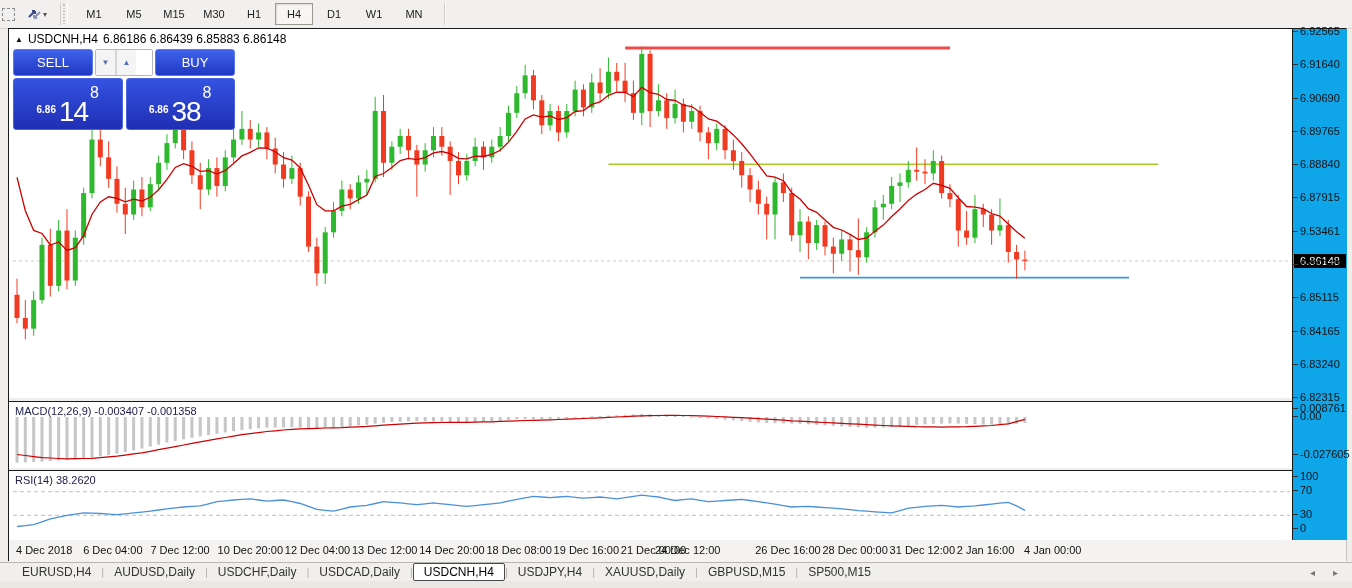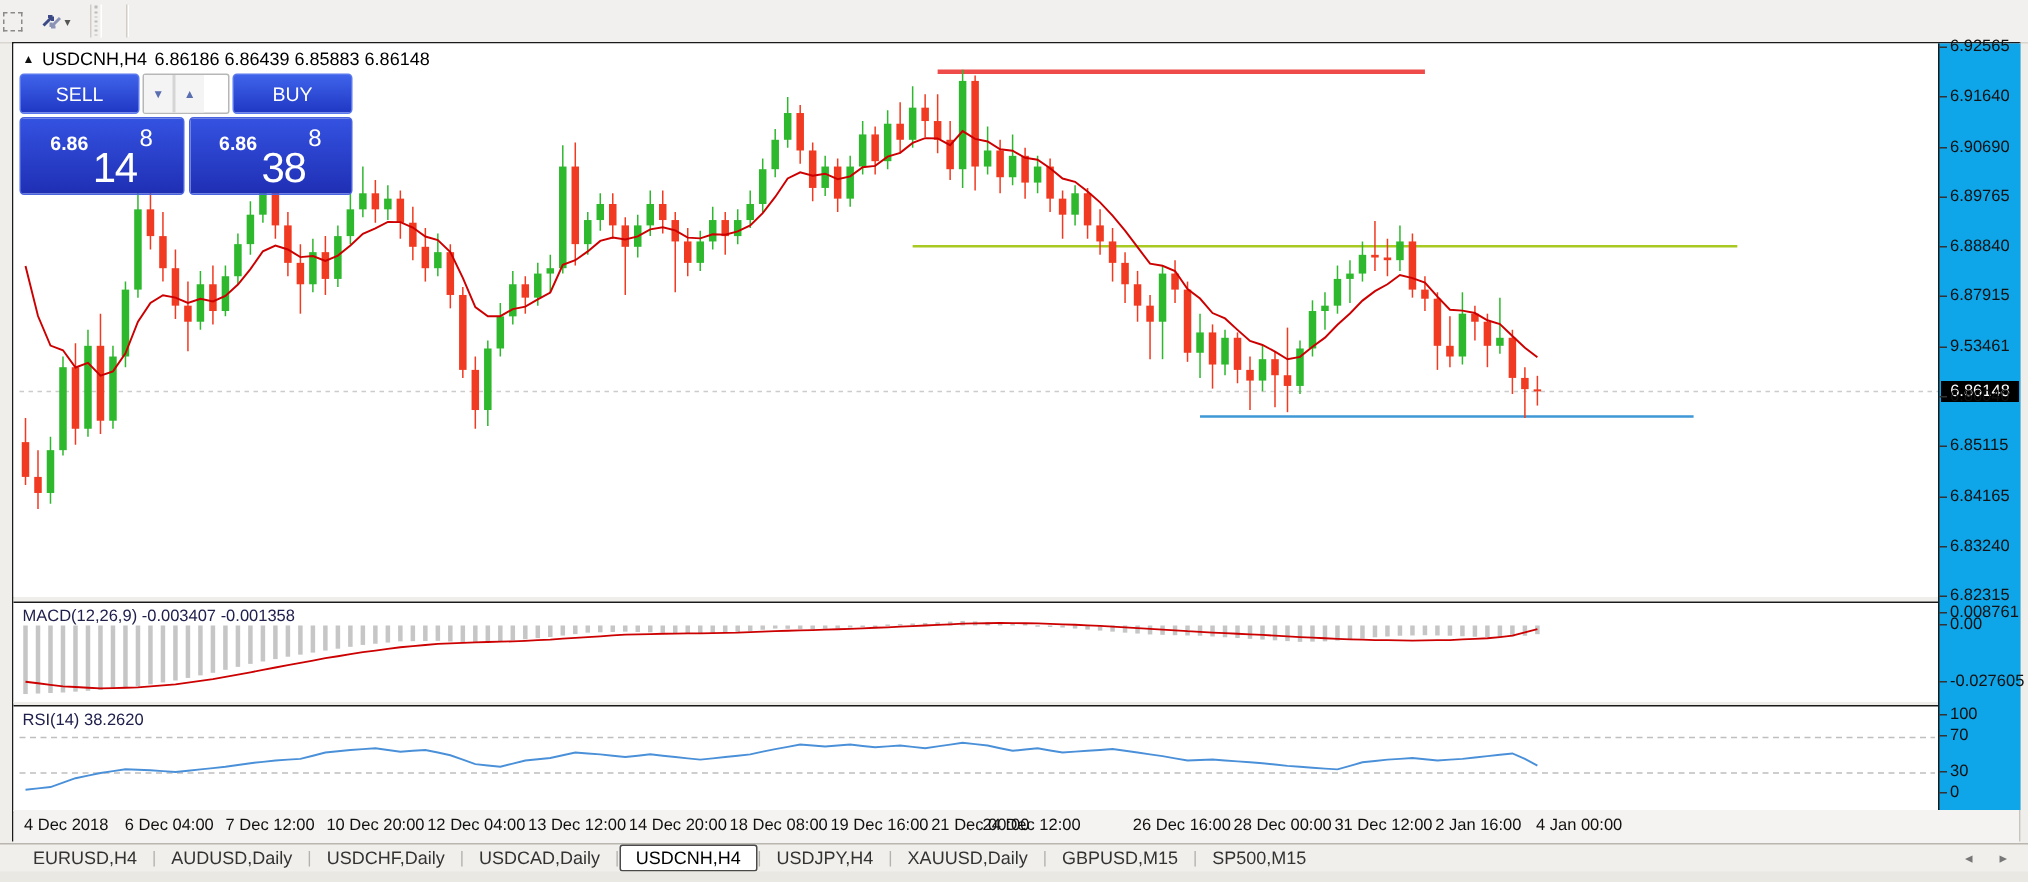--- a/index.html
+++ b/index.html
@@ -40,21 +40,21 @@
   .trade-row1{display:flex;height:27px;gap:2px;}
   .btn-blue{background:linear-gradient(#3f63ea,#2038c4);border:1px solid #5b79ee;border-radius:3px;color:#fff;font-size:13px;display:flex;align-items:center;justify-content:center;}
   .sell-btn,.buy-btn{width:78px;}
   .spinner{flex:1;background:#fff;border:1px solid #b7b7b7;border-radius:2px;display:flex;align-items:stretch;}
   .spin-btn{width:19px;display:flex;align-items:center;justify-content:center;color:#5a6fb0;font-size:8px;background:#f4f4f4;cursor:default;}
   .spin-btn.left{border-right:1px solid #d5d5d5;}
   .spin-btn.right{border-left:1px solid #d5d5d5;}
   .vol-input{flex:1;border:0;outline:none;font-size:14px;color:#000;text-align:right;padding-right:6px;font-family:"Liberation Sans",sans-serif;min-width:0;}
   .trade-row2{display:flex;gap:3px;margin-top:2px;height:52px;}
   .price-box{flex:1;background:linear-gradient(#3452e1,#1f2fb4);border:1px solid #4a64e0;border-radius:3px;color:#fff;display:flex;align-items:flex-end;justify-content:center;padding-bottom:5px;position:relative;}
-  .pb-small{font-size:13px;font-weight:bold;margin:0 3px 21px 0;}
+  .pb-small{font-size:10px;font-weight:bold;margin:0 3px 9px 0;}
   .pb-big{font-size:28px;font-weight:400;line-height:0.82;letter-spacing:-1px;}
   .pb-sup{font-size:16px;margin:0 0 22px 2px;}
 
   
   .ind-label{position:absolute;left:6px;top:3px;font-size:11px;color:#20204d;z-index:4;white-space:nowrap;}
 
   
   .tabbar{position:absolute;left:0;top:562px;width:1352px;height:19px;background:#f0efeb;border-top:1px solid #b9b6b0;display:flex;align-items:center;padding-left:12px;box-sizing:border-box;}
   .tab{font-size:12px;color:#333;padding:1px 10px;white-space:nowrap;cursor:default;}
   .tab.active{background:#fff;border:1px solid #4a4a4a;border-radius:2px;color:#000;}
@@ -72,20 +72,31 @@
         <span class="sel-box"></span>
       </div>
     <div class="tb-icon" style="width:30px;">
       <svg width="15" height="15" viewBox="0 0 15 15">
         <path d="M2 10 L8 4 M8 4 L8 7 M8 4 L5 4" stroke="#3b4a86" stroke-width="2" fill="none"></path>
         <path d="M13 5 L7 11 M7 11 L7 8 M7 11 L10 11" stroke="#8a93b5" stroke-width="2" fill="none"></path>
       </svg>
       <span class="caret">▾</span>
     </div>
     <div class="tb-sep"></div>
+    <div id="tf-buttons" style="display:flex;align-items:center;">
+        <div class="tf-btn">M1</div>
+        <div class="tf-btn">M5</div>
+        <div class="tf-btn">M15</div>
+        <div class="tf-btn">M30</div>
+        <div class="tf-btn">H1</div>
+        <div class="tf-btn active">H4</div>
+        <div class="tf-btn">D1</div>
+        <div class="tf-btn">W1</div>
+        <div class="tf-btn">MN</div>
+      </div>
     <div class="tb-sep2"></div>
   </div>
 
   <div class="chart-window">
 
     <div class="panel p-main">
       <svg id="main-svg" width="1283" height="368">
           <line x1="4" y1="231.9328919999994" x2="1283" y2="231.9328919999994" stroke="#cccccc" stroke-width="1" stroke-dasharray="3 3"></line>
           <line x1="616.09" y1="18.875820000001024" x2="940.96" y2="18.875820000001024" stroke="#ef4b4b" stroke-width="3"></line>
           <line x1="599.43" y1="135.1795799999993" x2="1149.21" y2="135.1795799999993" stroke="#a8c822" stroke-width="1.6"></line>

